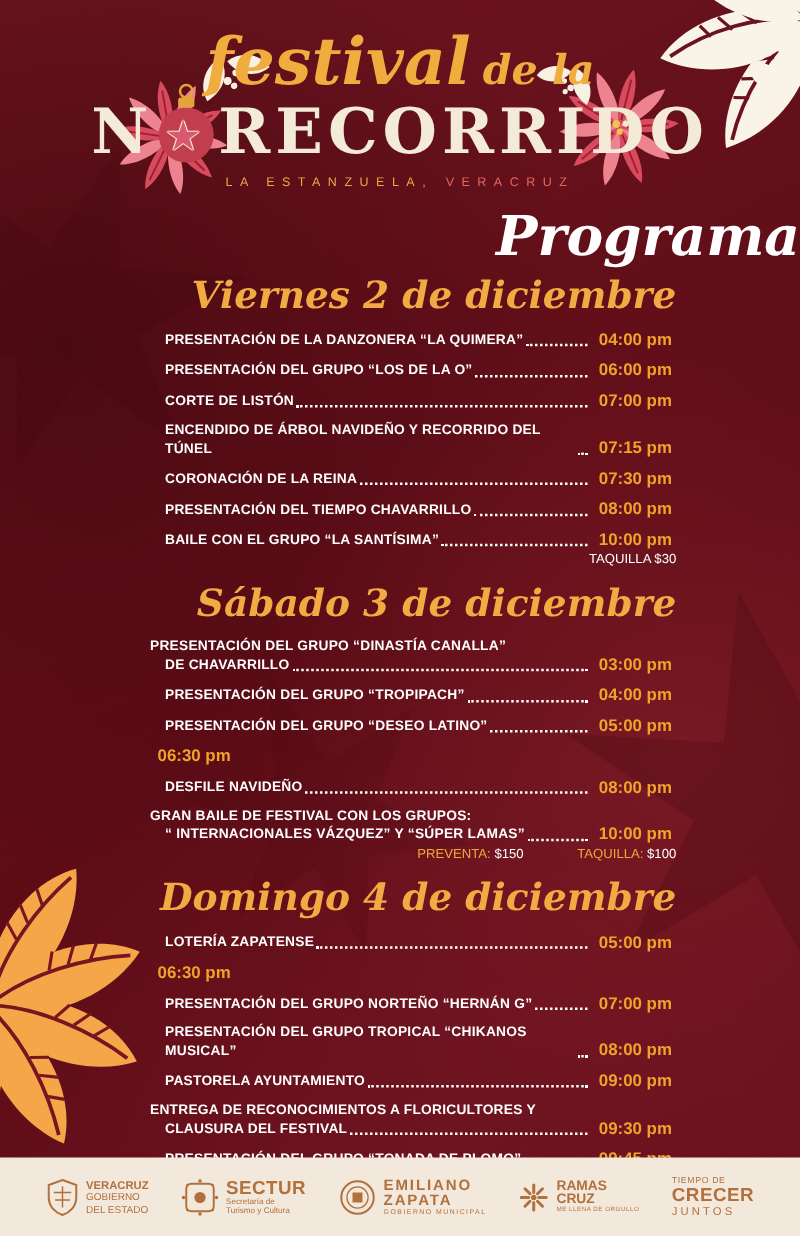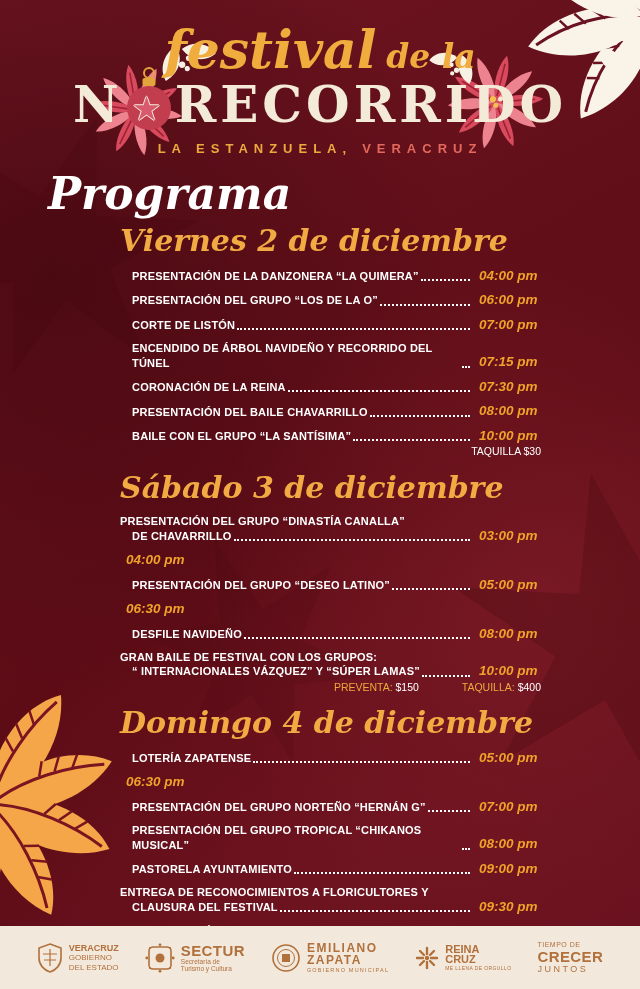--- a/index.html
+++ b/index.html
@@ -38,40 +38,40 @@
     font-family:"DejaVu Serif",serif;font-weight:bold;font-size:50px;letter-spacing:4px;
     color:#f3ead8;line-height:1;}
   .ornament{width:44px;height:44px;border-radius:50%;background:#c23d4e;position:relative;
     display:inline-flex;align-items:center;justify-content:center;margin:0 4px;top:3px;}
   .ornament .star{font-family:"DejaVu Sans",sans-serif;font-size:33px;color:#d95a6e;line-height:1;
     text-shadow:1px 0 #f3ead8,-1px 0 #f3ead8,0 1px #f3ead8,0 -1px #f3ead8;}
   .ornament::before{content:"";position:absolute;top:-8px;left:50%;transform:translateX(-50%);
     width:13px;height:8px;background:#e3a43b;border-radius:2px;}
   .ornament::after{content:"";position:absolute;top:-19px;left:50%;transform:translateX(-50%);
     width:8px;height:8px;border:2.5px solid #e3a43b;border-radius:50%;}
-  .subtitle{margin-top:11px;font-size:13px;font-weight:bold;letter-spacing:6px;}
+  .subtitle{margin-top:11px;font-size:10px;font-weight:normal;letter-spacing:6px;}
   .subtitle .loc{color:#eda93e;margin-right:10px;}
   .subtitle .reg{color:#e4685c;}
 
-  .programa{position:relative;z-index:3;text-align:left;margin-top:15px;
+  .programa{position:relative;z-index:3;text-align:right;margin-top:15px;
     font-family:"DejaVu Serif",serif;font-style:italic;font-weight:bold;
-    font-size:44px;color:#ffffff;line-height:1.05;padding-left:48px;}
+    font-size:44px;color:#ffffff;line-height:1.05;}
 
   .days{position:relative;z-index:3;width:421px;margin-left:120px;}
   .day-header{font-family:"DejaVu Serif",serif;font-style:italic;font-weight:bold;
-    font-size:30px;color:#f2ab43;text-align:left;margin:14px 0 11px;line-height:1.05;}
+    font-size:30px;color:#f2ab43;text-align:right;margin:14px 0 11px;line-height:1.05;}
   .day:first-child .day-header{margin-top:8px;}
   .event{margin-bottom:9px;color:#ffffff;}
   .ev-row{display:flex;align-items:flex-end;}
   .ev-left{flex:1;min-width:0;display:flex;flex-direction:column;}
   .ev-line{font-size:11px;font-weight:bold;letter-spacing:.2px;line-height:1.3;}
   .ev-last{display:flex;padding-left:12px;}
   .ev-dots{flex:1;border-bottom:2px dotted #ffffff;margin:0 3px 2px 2px;min-width:8px;}
   .ev-time{width:62px;padding-left:6px;color:#f0a22a;font-size:13.5px;font-weight:bold;
-    white-space:nowrap;line-height:1.15;font-style:italic;}
+    white-space:nowrap;line-height:1.15;}
   .ev-note{font-size:10.5px;font-weight:normal;margin-top:2px;line-height:1.2;text-align:right;}
   .ev-note .accent{color:#eda93e;padding-left:40px;}
 
   .footer{position:absolute;z-index:4;left:0;right:0;bottom:0;height:63px;background:#f2e9dc;
     display:flex;align-items:center;justify-content:center;gap:26px;color:#b1703c;}
   .logo{display:flex;align-items:center;gap:6px;}
   .ltxt{display:flex;flex-direction:column;justify-content:center;}
   .lline{line-height:1.15;}
   .lline.bold-lg{font-size:15px;font-weight:bold;letter-spacing:.4px;line-height:1;}
   .lline.bold-z{font-size:12px;font-weight:bold;letter-spacing:1.5px;line-height:1;}
@@ -316,21 +316,21 @@
                 <span class="ev-dots"></span>
               </div>
             </div>
             <span class="ev-time">07:30 pm</span>
           </div>
         </div>
         <div class="event">
           <div class="ev-row">
             <div class="ev-left">
               <div class="ev-last">
-                <span class="ev-line">PRESENTACIÓN DEL BAILE CHAVARRILLO</span>
+                <span class="ev-line">PRESENTACIÓN DEL TIEMPO CHAVARRILLO</span>
                 <span class="ev-dots"></span>
               </div>
             </div>
             <span class="ev-time">08:00 pm</span>
           </div>
         </div>
         <div class="event">
           <div class="ev-row">
             <div class="ev-left">
               <div class="ev-last">
@@ -352,20 +352,26 @@
               <div class="ev-last">
                 <span class="ev-line">DE CHAVARRILLO</span>
                 <span class="ev-dots"></span>
               </div>
             </div>
             <span class="ev-time">03:00 pm</span>
           </div>
         </div>
         <div class="event">
           <div class="ev-row">
+            <div class="ev-left">
+              <div class="ev-last">
+                <span class="ev-line">PRESENTACIÓN DEL GRUPO “TROPIPACH”</span>
+                <span class="ev-dots"></span>
+              </div>
+            </div>
             <span class="ev-time">04:00 pm</span>
           </div>
         </div>
         <div class="event">
           <div class="ev-row">
             <div class="ev-left">
               <div class="ev-last">
                 <span class="ev-line">PRESENTACIÓN DEL GRUPO “DESEO LATINO”</span>
                 <span class="ev-dots"></span>
               </div>
@@ -393,21 +399,21 @@
           <div class="ev-row">
             <div class="ev-left">
               <div class="ev-line">GRAN BAILE DE FESTIVAL CON LOS GRUPOS:</div>
               <div class="ev-last">
                 <span class="ev-line">“ INTERNACIONALES VÁZQUEZ” Y “SÚPER LAMAS”</span>
                 <span class="ev-dots"></span>
               </div>
             </div>
             <span class="ev-time">10:00 pm</span>
           </div>
-          <div class="ev-note"><span class="accent">PREVENTA:</span><span> $150   </span><span class="accent">TAQUILLA:</span><span> $400</span></div>
+          <div class="ev-note"><span class="accent">PREVENTA:</span><span> $150   </span><span class="accent">TAQUILLA:</span><span> $100</span></div>
         </div>
       </section>
       <section class="day">
         <div class="day-header">Domingo 4 de diciembre</div>
         <div class="event">
           <div class="ev-row">
             <div class="ev-left">
               <div class="ev-last">
                 <span class="ev-line">LOTERÍA ZAPATENSE</span>
                 <span class="ev-dots"></span>
@@ -536,21 +542,21 @@
         </div>
     </div>
     <div class="logo">
       <svg width="24" height="24" viewBox="0 0 24 24">
         <g stroke="#b1703c" stroke-width="2.4" stroke-linecap="round">
           <path d="M12 2 V8 M12 16 V22 M2 12 H8 M16 12 H22 M5 5 L9 9 M15 15 L19 19 M19 5 L15 9 M9 15 L5 19"></path>
         </g>
         <circle cx="12" cy="12" r="2.2" fill="#b1703c"></circle>
       </svg>
       <div class="ltxt">
-          <div class="lline bold-sm">REINA</div>
+          <div class="lline bold-sm">RAMAS</div>
           <div class="lline bold-sm">CRUZ</div>
           <div class="lline micro">ME LLENA DE ORGULLO</div>
         </div>
     </div>
     <div class="logo">
       <div class="ltxt">
           <div class="lline reg-sm">TIEMPO DE</div>
           <div class="lline bold-lg">CRECER</div>
           <div class="lline ls">JUNTOS</div>
         </div>

